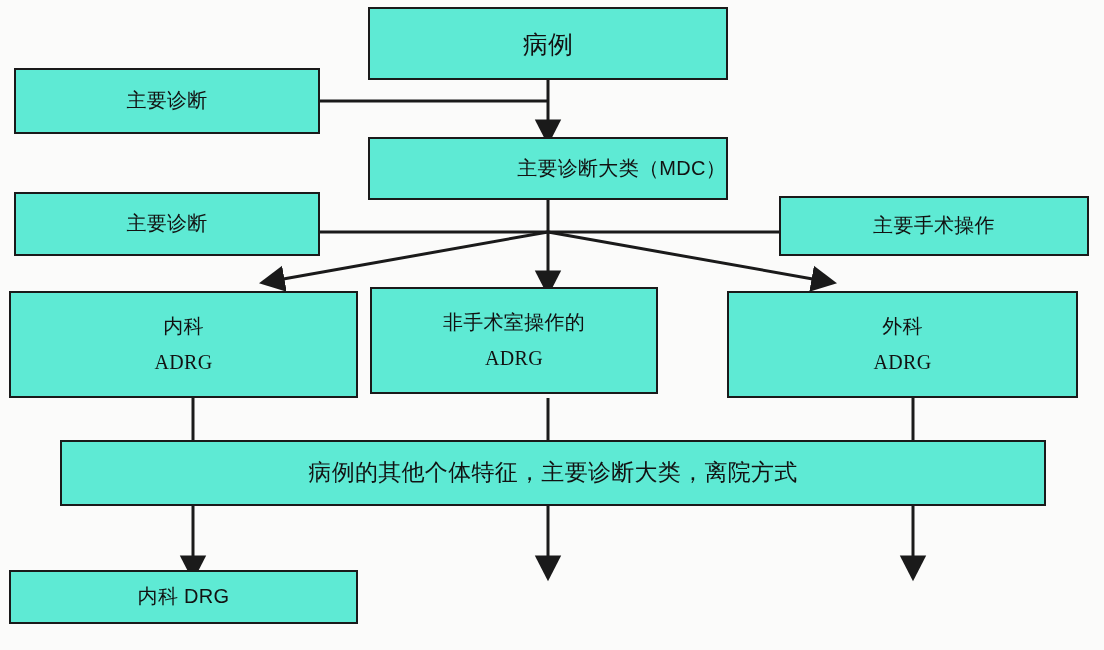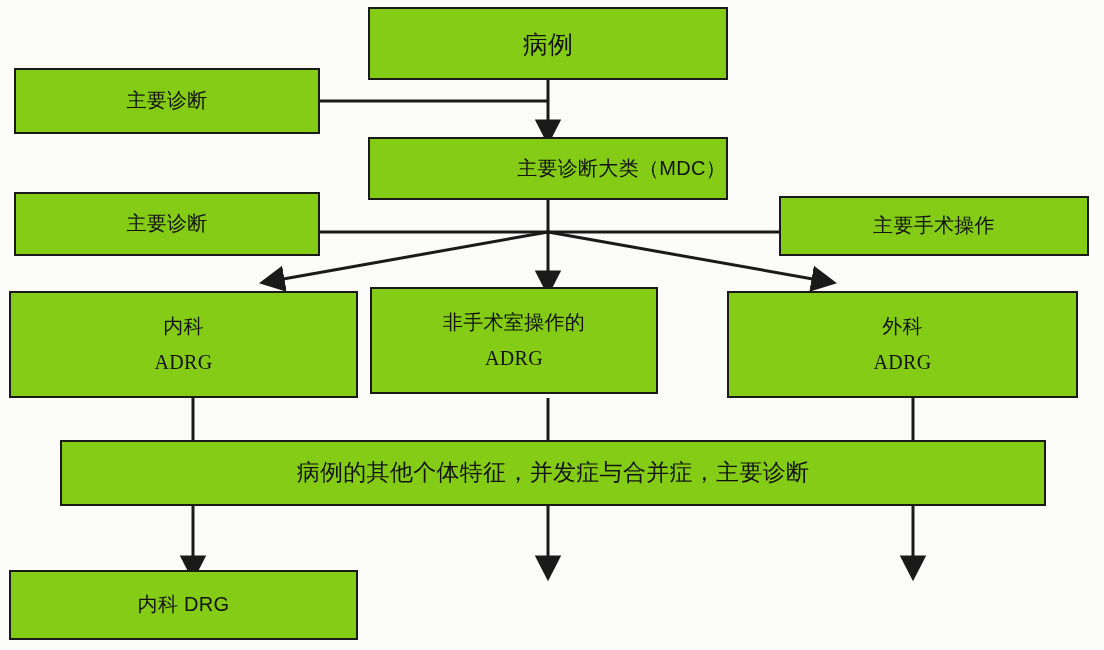--- a/index.html
+++ b/index.html
@@ -20,21 +20,21 @@
     left: 0;
     top: 0;
     width: 1104px;
     height: 650px;
     pointer-events: none;
   }
   .node {
     position: absolute;
     box-sizing: border-box;
     border: 2.5px solid #1a1a1a;
-    background: #84cc16;
+    background: #5eead4;
     display: flex;
     flex-direction: column;
     align-items: center;
     justify-content: center;
     text-align: center;
     color: #121212;
     line-height: 1.28;
     letter-spacing: 0.3px;
   }
   .node .ln {
@@ -112,22 +112,22 @@
     <span class="ln">非手术室操作的</span>
     <span class="ln">ADRG</span>
   </div>
 
   <div class="node t-md two-line" style="left:727px; top:291px; width:351px; height:107px;">
     <span class="ln">外科</span>
     <span class="ln">ADRG</span>
   </div>
 
   <div class="node t-sm" style="left:60px; top:440px; width:986px; height:66px;">
-    <span class="ln">病例的其他个体特征，并发症与合并症，主要诊断</span>
+    <span class="ln">病例的其他个体特征，主要诊断大类，离院方式</span>
   </div>
 
-  <div class="node t-md" style="left:9px; top:570px; width:349px; height:70px;">
+  <div class="node t-md" style="left:9px; top:570px; width:349px; height:54px;">
     <span class="ln">内科 DRG</span>
   </div>
 
 
 
 </div>
 
 </body></html>

